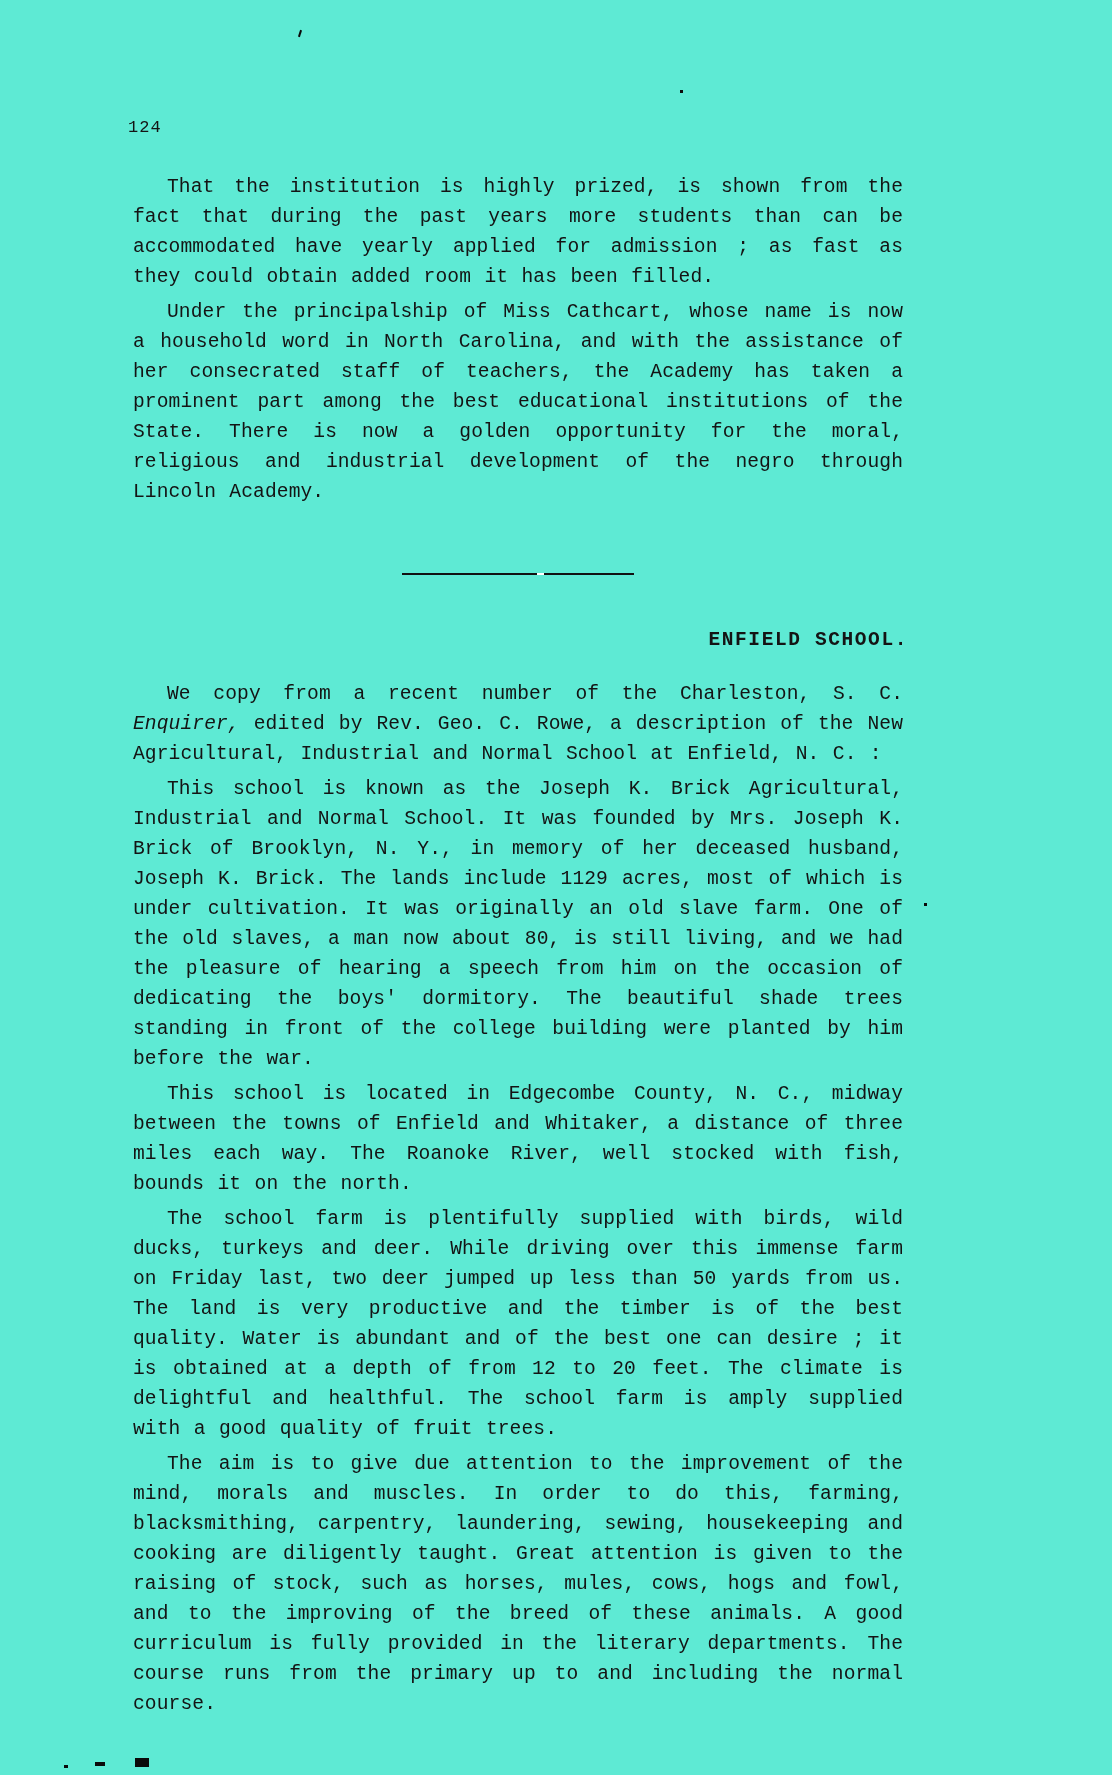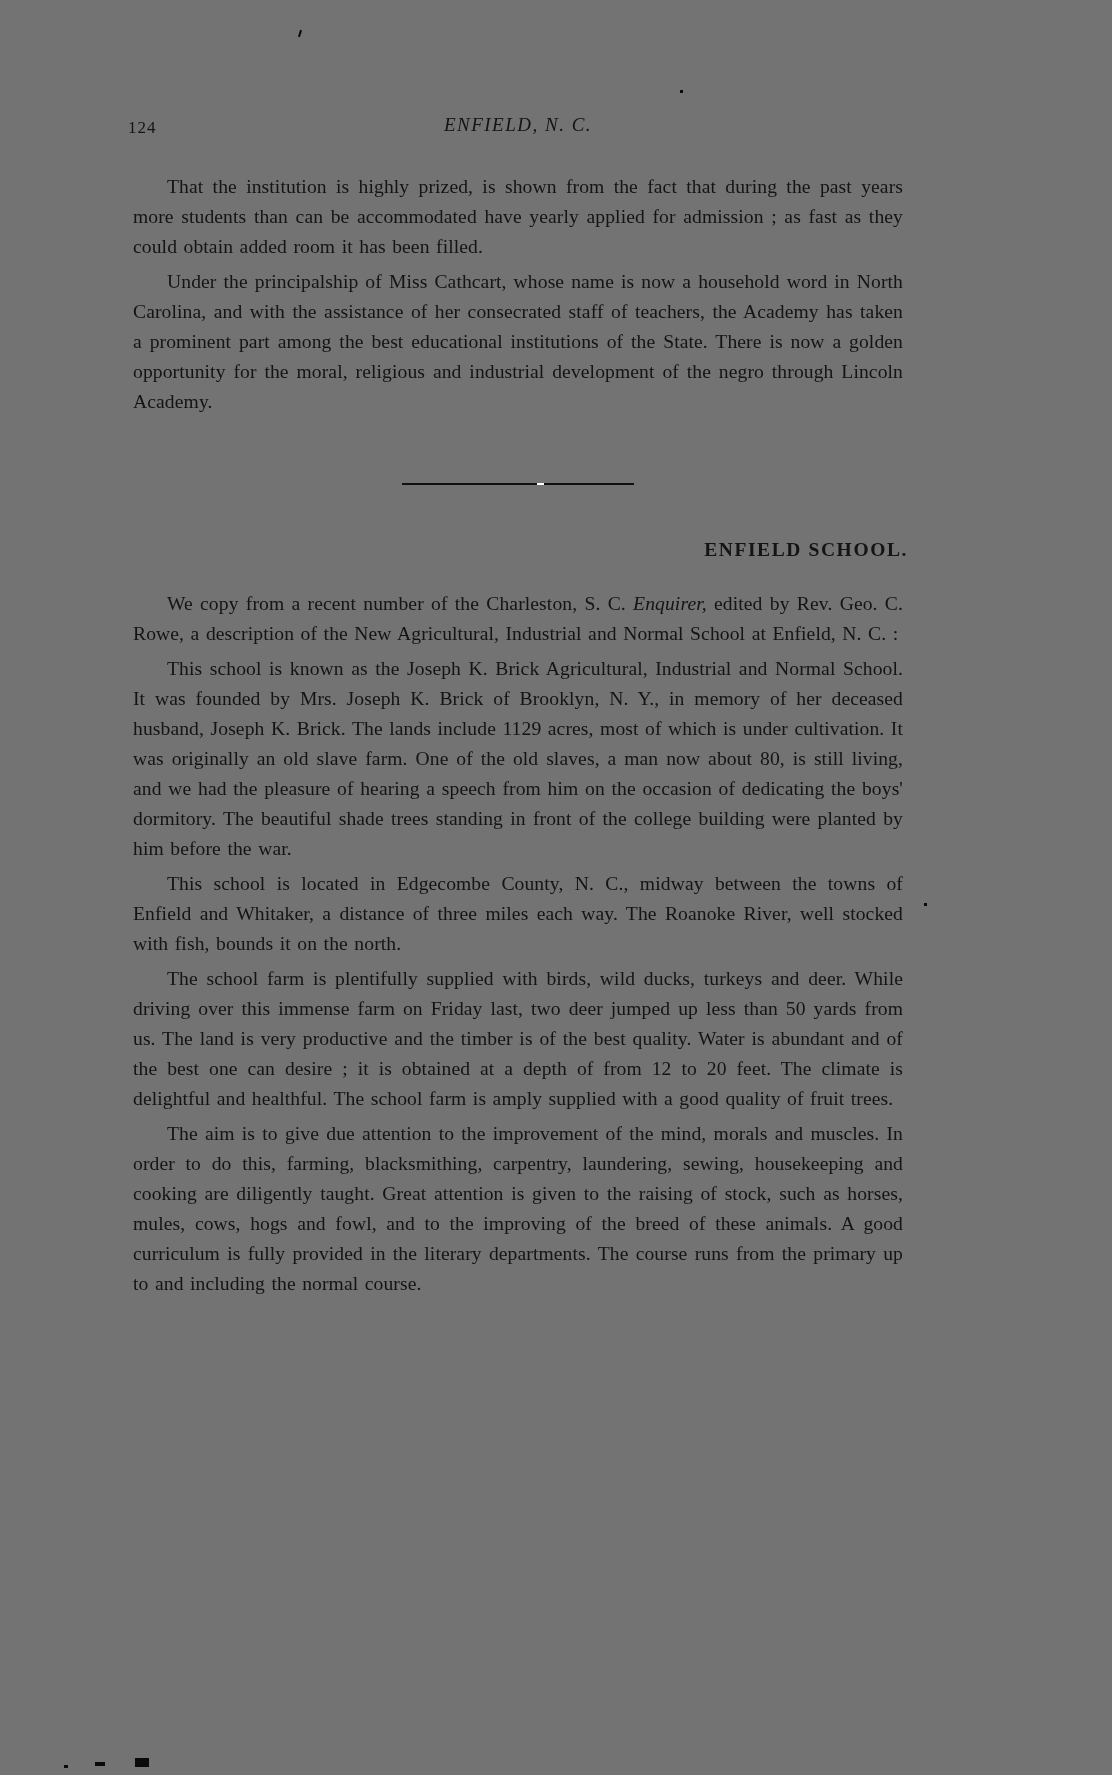--- a/index.html
+++ b/index.html
@@ -5,23 +5,23 @@
   html, body {
     margin: 0;
     padding: 0;
     background: #e8e8e8;
   }
   .page {
     position: relative;
     width: 1112px;
     height: 1775px;
     margin: 0 auto;
-    background: #737373;
+    background: #5eead4;
     color: #141414;
-    font-family: Liberation Serif, serif;
+    font-family: Liberation Mono, monospace;
     overflow: hidden;
   }
   .content {
     position: absolute;
     left: 128px;
     top: 112px;
     width: 780px;
   }
   .header-row {
     position: relative;
@@ -92,21 +92,20 @@
 </style>
 </head>
 <body>
 
 <div class="page">
 
   <div class="content">
 
     <div class="header-row">
       <span class="page-number">124</span>
-      <span class="running-head">ENFIELD, N. C.</span>
     </div>
 
     <div class="body">
 
       <p class="first">That the institution is highly prized, is shown from the fact that during the past years more students than can be accommodated have yearly applied for admission ; as fast as they could obtain added room it has been filled.</p>
 
       <p>Under the principalship of Miss Cathcart, whose name is now a household word in North Carolina, and with the assistance of her consecrated staff of teachers, the Academy has taken a prominent part among the best educational institutions of the State.  There is now a golden opportunity for the moral, religious and industrial development of the negro through Lincoln Academy.</p>
 
       <div class="divider"></div>
 

